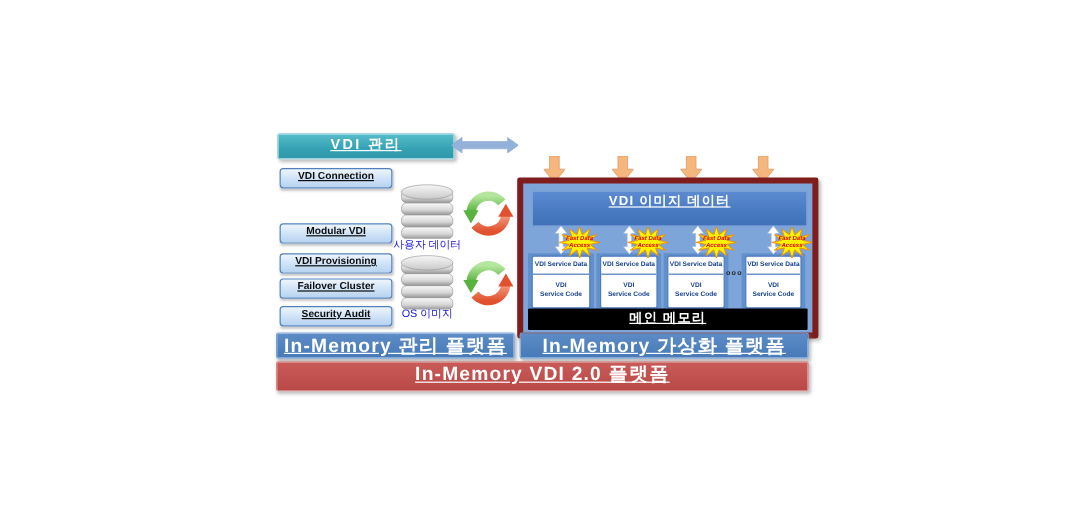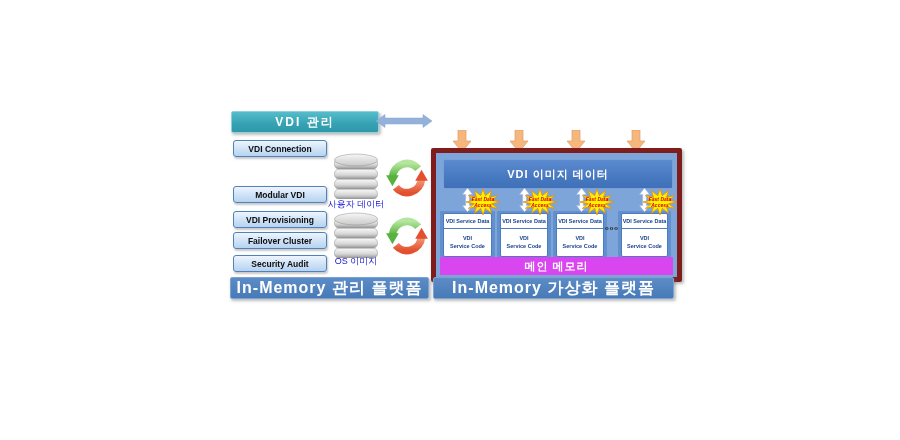--- a/index.html
+++ b/index.html
@@ -1,19 +1,19 @@
 <!DOCTYPE html>
 <html><head>
 <meta charset="utf-8">
 <style>
   html,body{margin:0;padding:0;background:#fff;}
   .stage{position:relative;width:900px;height:440px;background:#ffffff;overflow:hidden;
          font-family:"Liberation Sans","DejaVu Sans",sans-serif;}
   .abs{position:absolute;}
-  .flexc{display:flex;align-items:center;justify-content:center;}
+  .flexc{display:flex;justify-content:center;text-decoration:underline;}
   .shadow{box-shadow:1.5px 2px 3px rgba(110,110,110,.45);}
   .soft-shadow{box-shadow:1px 1.5px 2px rgba(120,120,120,.4);}
 
   
   .teal{background:linear-gradient(180deg,#55bcca 0%,#35a2b4 60%,#2f98aa 100%);
         border:1px solid #8fd0da;border-radius:2px;color:#fff;font-weight:bold;
         font-size:12px;letter-spacing:2px;}
 
   
   .fbtn{background:linear-gradient(180deg,#eef5fd 0%,#d3e5f8 45%,#b7d3f0 100%);
@@ -26,21 +26,21 @@
   .imgbar{background:linear-gradient(180deg,#5b8ad0 0%,#4577be 70%,#3f70b8 100%);
           border:1px solid #7aa0d8;border-radius:2px;color:#fff;font-weight:bold;
           font-size:11px;letter-spacing:1px;}
   .vmcol{background:#6190cd;border-radius:1px;}
   .vmbox{position:absolute;left:3px;right:3px;top:2px;height:42px;background:#ffffff;
          border:1px solid #4c7bc0;border-radius:2px;overflow:hidden;}
   .vmbox .r1{height:14px;border-bottom:1px solid #4c7bc0;display:flex;align-items:center;
              justify-content:center;font-size:5.5px;font-weight:bold;color:#17408f;}
   .vmbox .r2{height:26px;display:flex;flex-direction:column;align-items:center;
              justify-content:center;font-size:5.5px;font-weight:bold;color:#17408f;line-height:1.5;}
-  .membar{background:#d946ef;border-radius:1px;color:#fff;font-weight:bold;font-size:11px;
+  .membar{background:#000000;border-radius:1px;color:#fff;font-weight:bold;font-size:11px;
           letter-spacing:1px;}
   .ooo{font-size:6px;font-weight:bold;color:#222;letter-spacing:1px;text-align:center;}
 
   
   .star{pointer-events:none;}
   .starwrap{width:34px;height:26px;}
   .startext{position:absolute;left:0;top:0;width:100%;height:100%;display:flex;
             flex-direction:column;align-items:center;justify-content:center;
             font-size:5px;font-weight:bold;font-style:italic;color:#e00000;line-height:1.3;}
 
@@ -248,14 +248,17 @@
       <span>메인 메모리</span>
     </div>
   </div>
 
   <div class="abs flexc steelbar shadow" style="left:230px;top:277px;width:197px;height:20px;">
     <span>In-Memory 관리 플랫폼</span>
   </div>
   <div class="abs flexc steelbar shadow" style="left:433px;top:277px;width:239px;height:20px;">
     <span>In-Memory 가상화 플랫폼</span>
   </div>
+  <div class="abs flexc redbar shadow" style="left:230px;top:301px;width:442px;height:23px;">
+    <span>In-Memory VDI 2.0 플랫폼</span>
+  </div>
 
 </div>
 
 </body></html>

